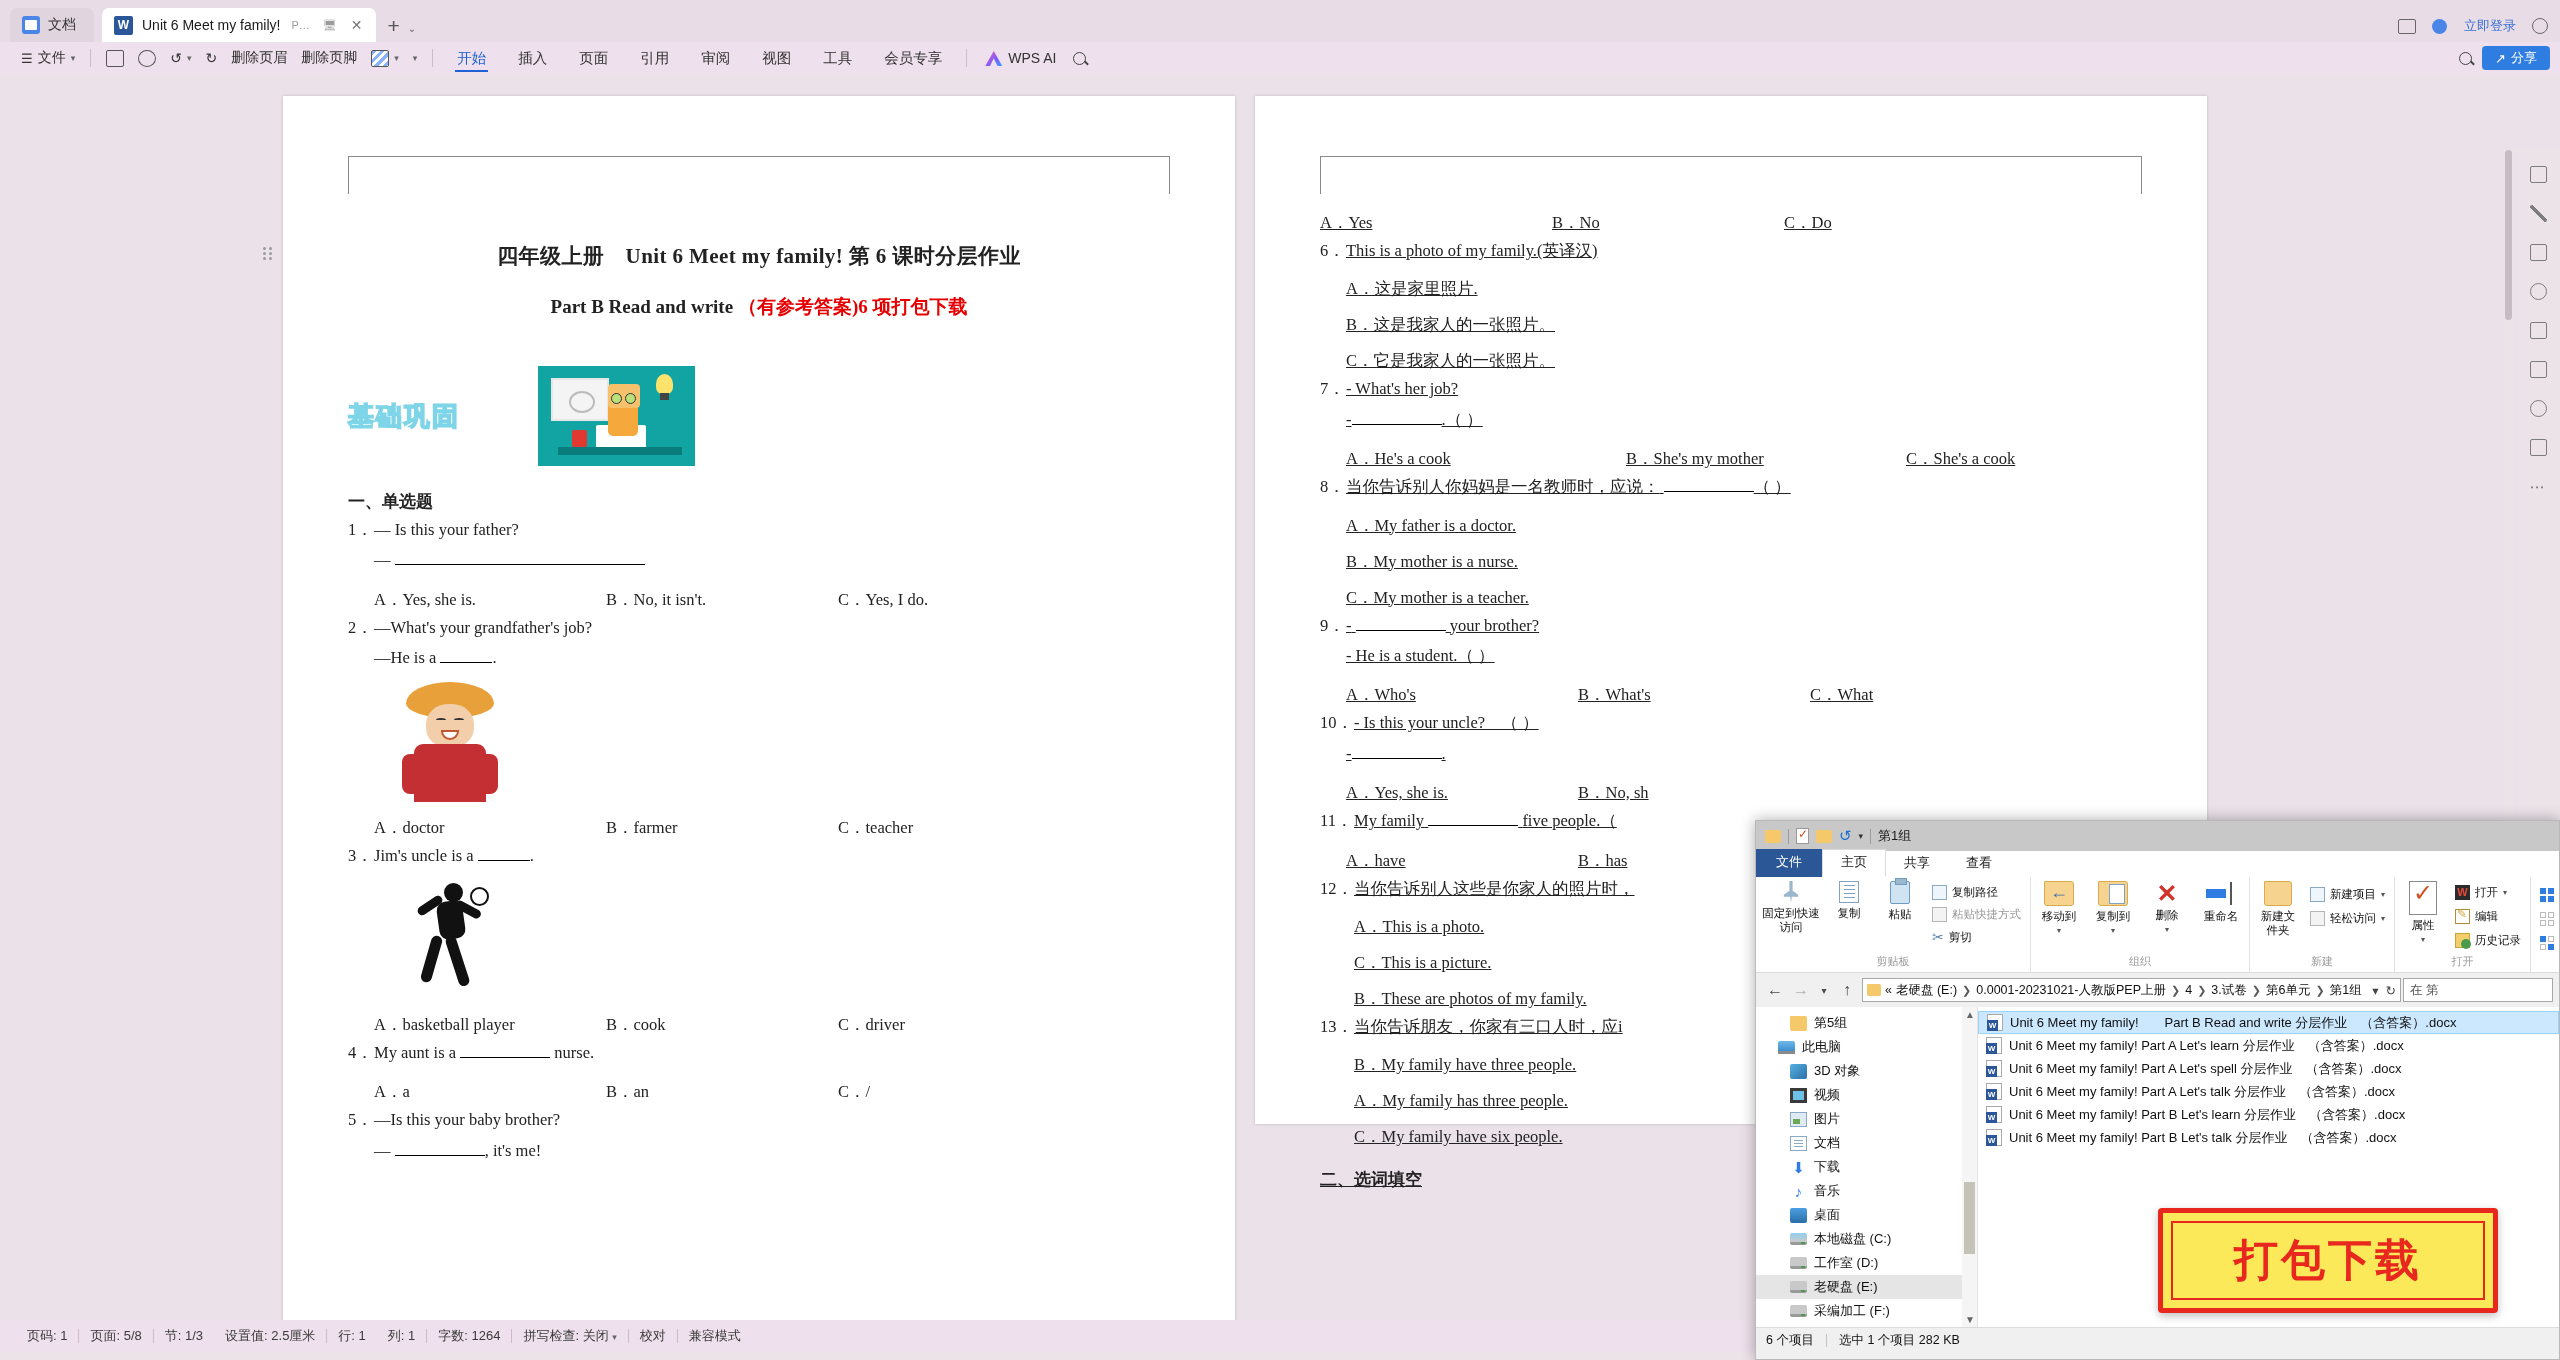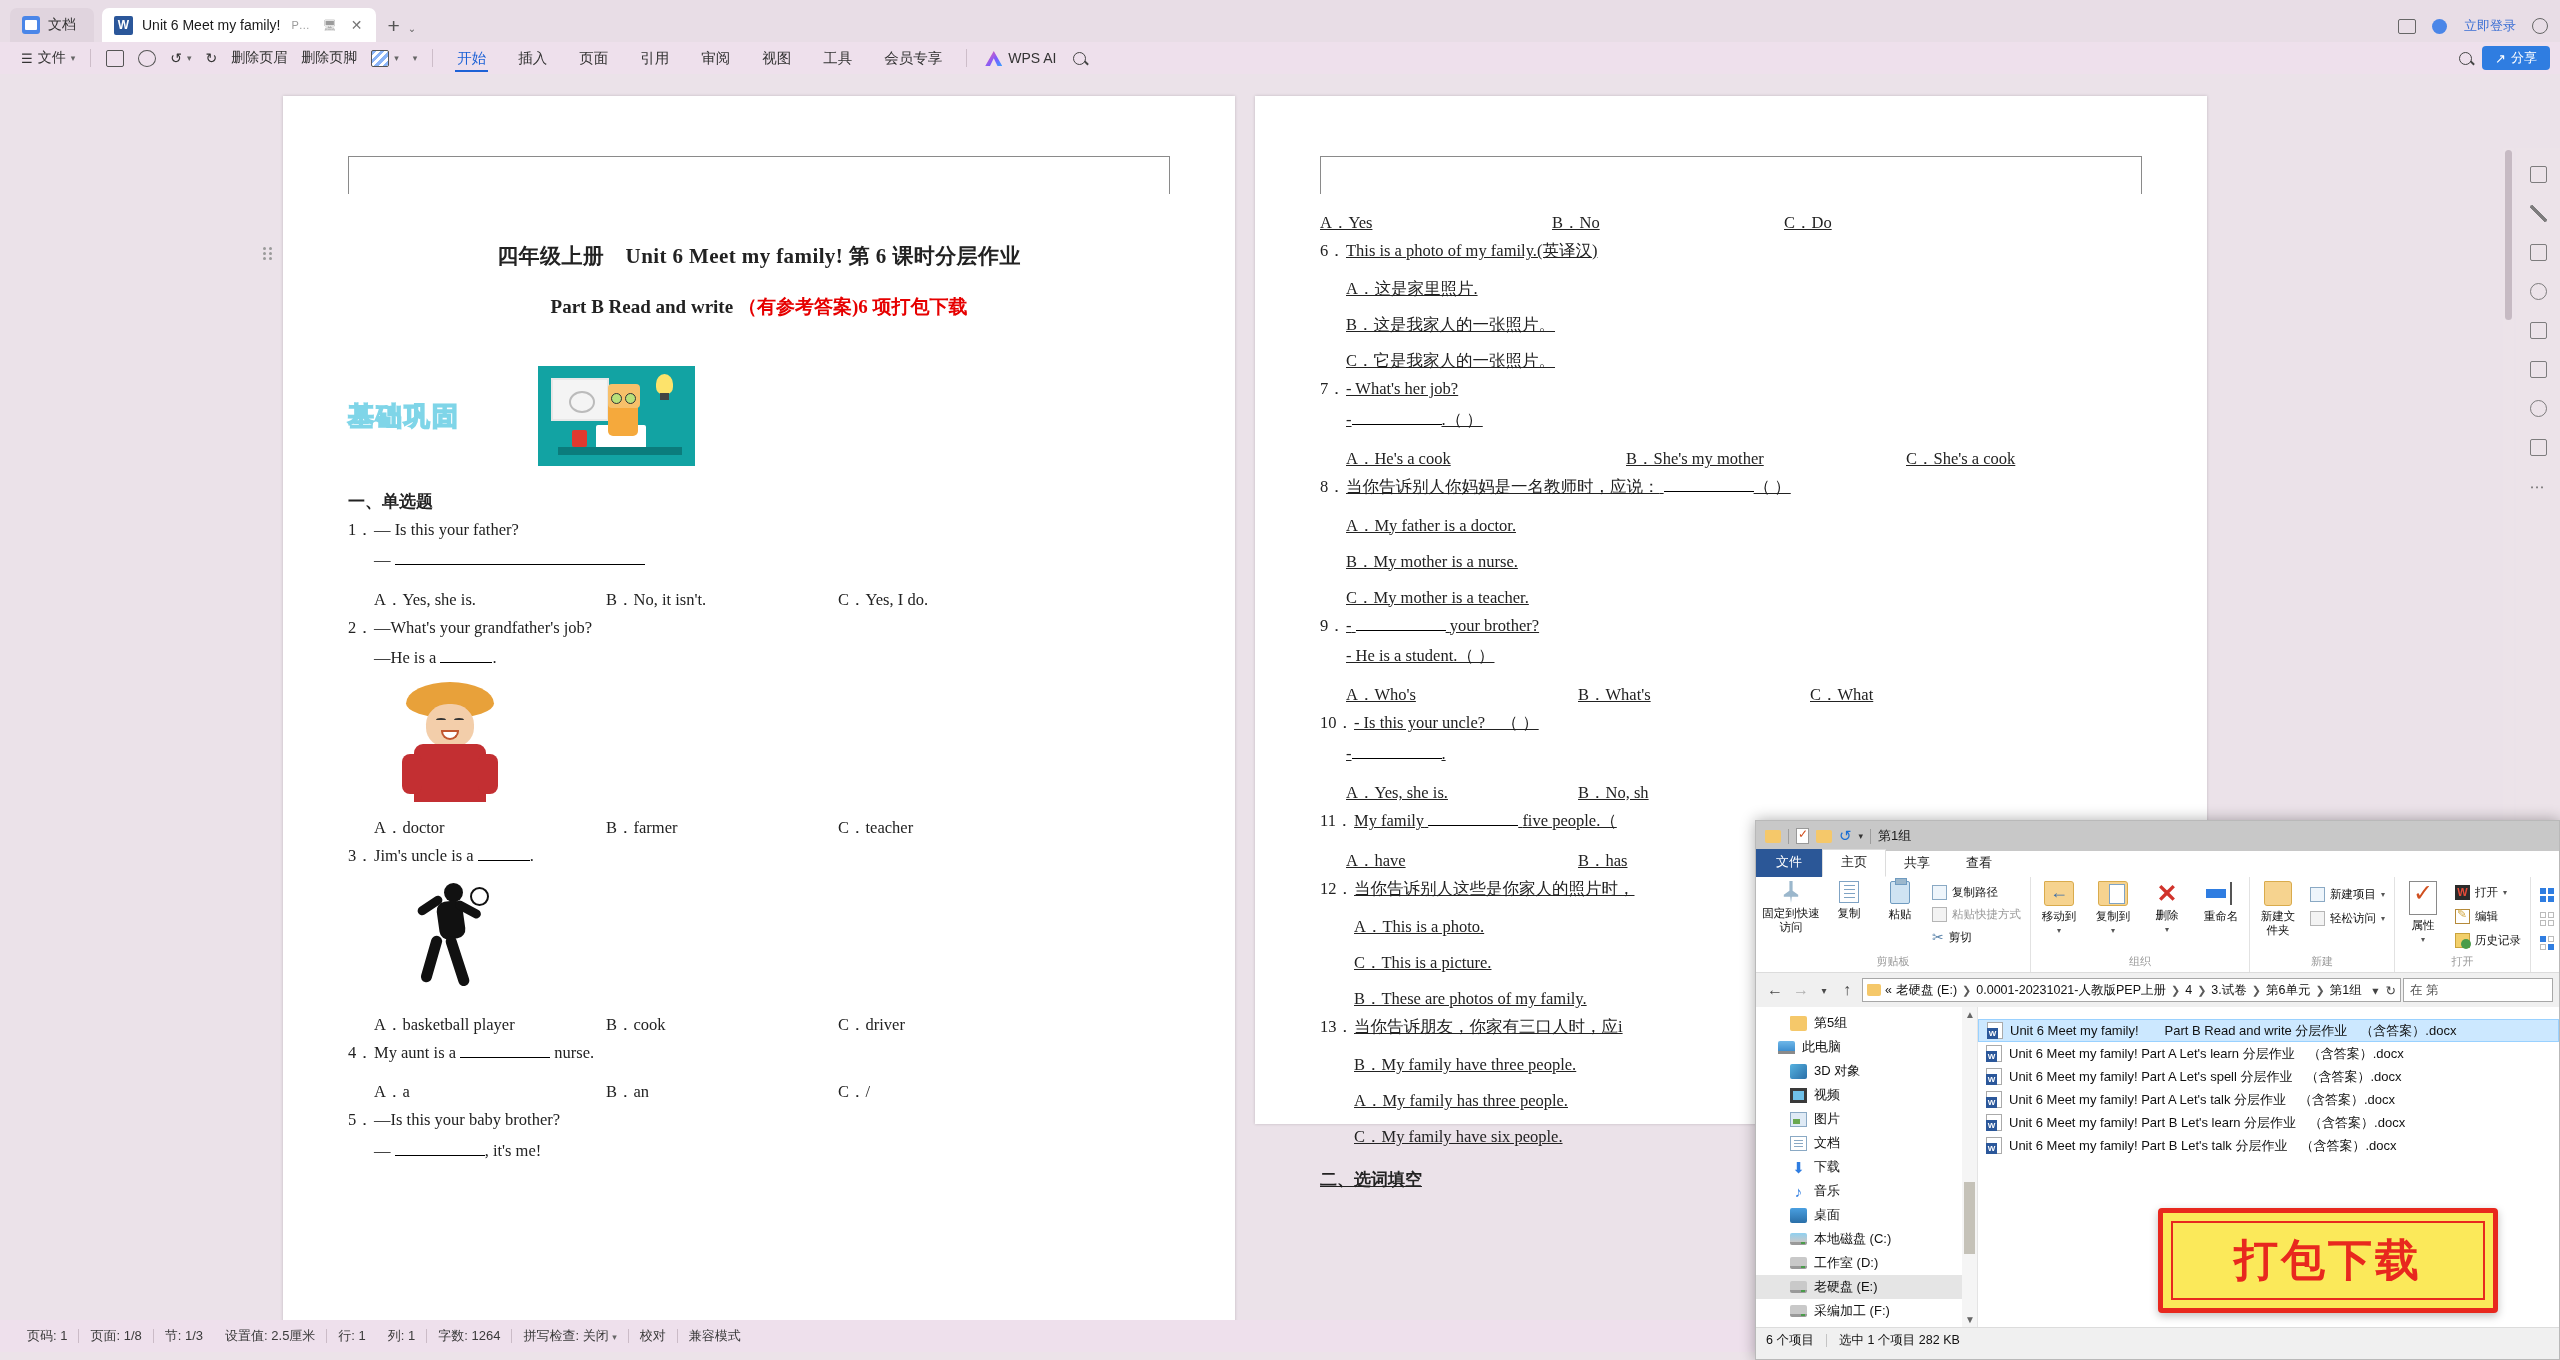--- a/index.html
+++ b/index.html
@@ -289,21 +289,21 @@
   .ti.dl { color: #2f7de1; font-size: 15px; text-align: center; line-height: 15px; }
   .ti.mus { color: #2f7de1; font-size: 15px; text-align: center; line-height: 15px; }
   .ti.desk { background: linear-gradient(#4a9fe0,#2a6fa8); border-radius: 2px; }
   .ti.drive { background: #c9c9c9; border-radius: 2px; border-bottom: 3px solid #9a9a9a; height: 12px; position: relative; }
   .ti.drive::after { content:""; position:absolute; right:2px; bottom:-2px; width:4px; height:2px; background:#4a9c4a; }
   .ti.drive.c { background: linear-gradient(#8fd0f0,#c9c9c9); }
   .tree-scroll { position: absolute; right: 0; top: 0; bottom: 0; width: 15px; background: #f5f5f5; }
   .tree-thumb { position: absolute; left: 2px; top: 175px; width: 11px; height: 72px; background: #c5c2b8; }
   .tree-arrow { position: absolute; left: 3px; font-size: 10px; color: #666; }
 
-  .ex-files { flex: 1; padding: 12px 0 0 0; overflow: hidden; position: relative; }
+  .ex-files { flex: 1; padding: 4px 0 0 0; overflow: hidden; position: relative; }
   .frow { display: flex; align-items: center; gap: 7px; height: 23px; padding-left: 8px; font-size: 13px; color: #111; }
   .frow.sel { background: #cce8ff; border: 1px solid #99d1ff; }
   .fic {
     width: 16px; height: 17px; background: #fff; border: 1px solid #aaa; position: relative; flex: none;
   }
   .fic::after {
     content: "W"; position: absolute; left: -1px; bottom: -1px; width: 11px; height: 11px;
     background: #2b579a; color: #fff; font-size: 8px; font-weight: bold; text-align: center; line-height: 11px;
   }
   .ex-status {
@@ -637,21 +637,21 @@
     <span class="rail-ic"></span>
     <span class="rail-ic round"></span>
     <span class="rail-ic"></span>
     <span class="rail-dots">⋯</span>
   </div>
 </div>
 
 <div class="statusbar">
   <span class="sb">页码: 1</span>
   <span class="sb-div"></span>
-  <span class="sb">页面: 1/8</span>
+  <span class="sb">页面: 5/8</span>
   <span class="sb-div"></span>
   <span class="sb">节: 1/3</span>
   <span class="sb">设置值: 2.5厘米</span>
   <span class="sb-div"></span>
   <span class="sb">行: 1</span>
   <span class="sb">列: 1</span>
   <span class="sb-div"></span>
   <span class="sb">字数: 1264</span>
   <span class="sb-div"></span>
   <span class="sb"><span>拼写检查: 关闭</span> <span class="caret">▾</span></span>

